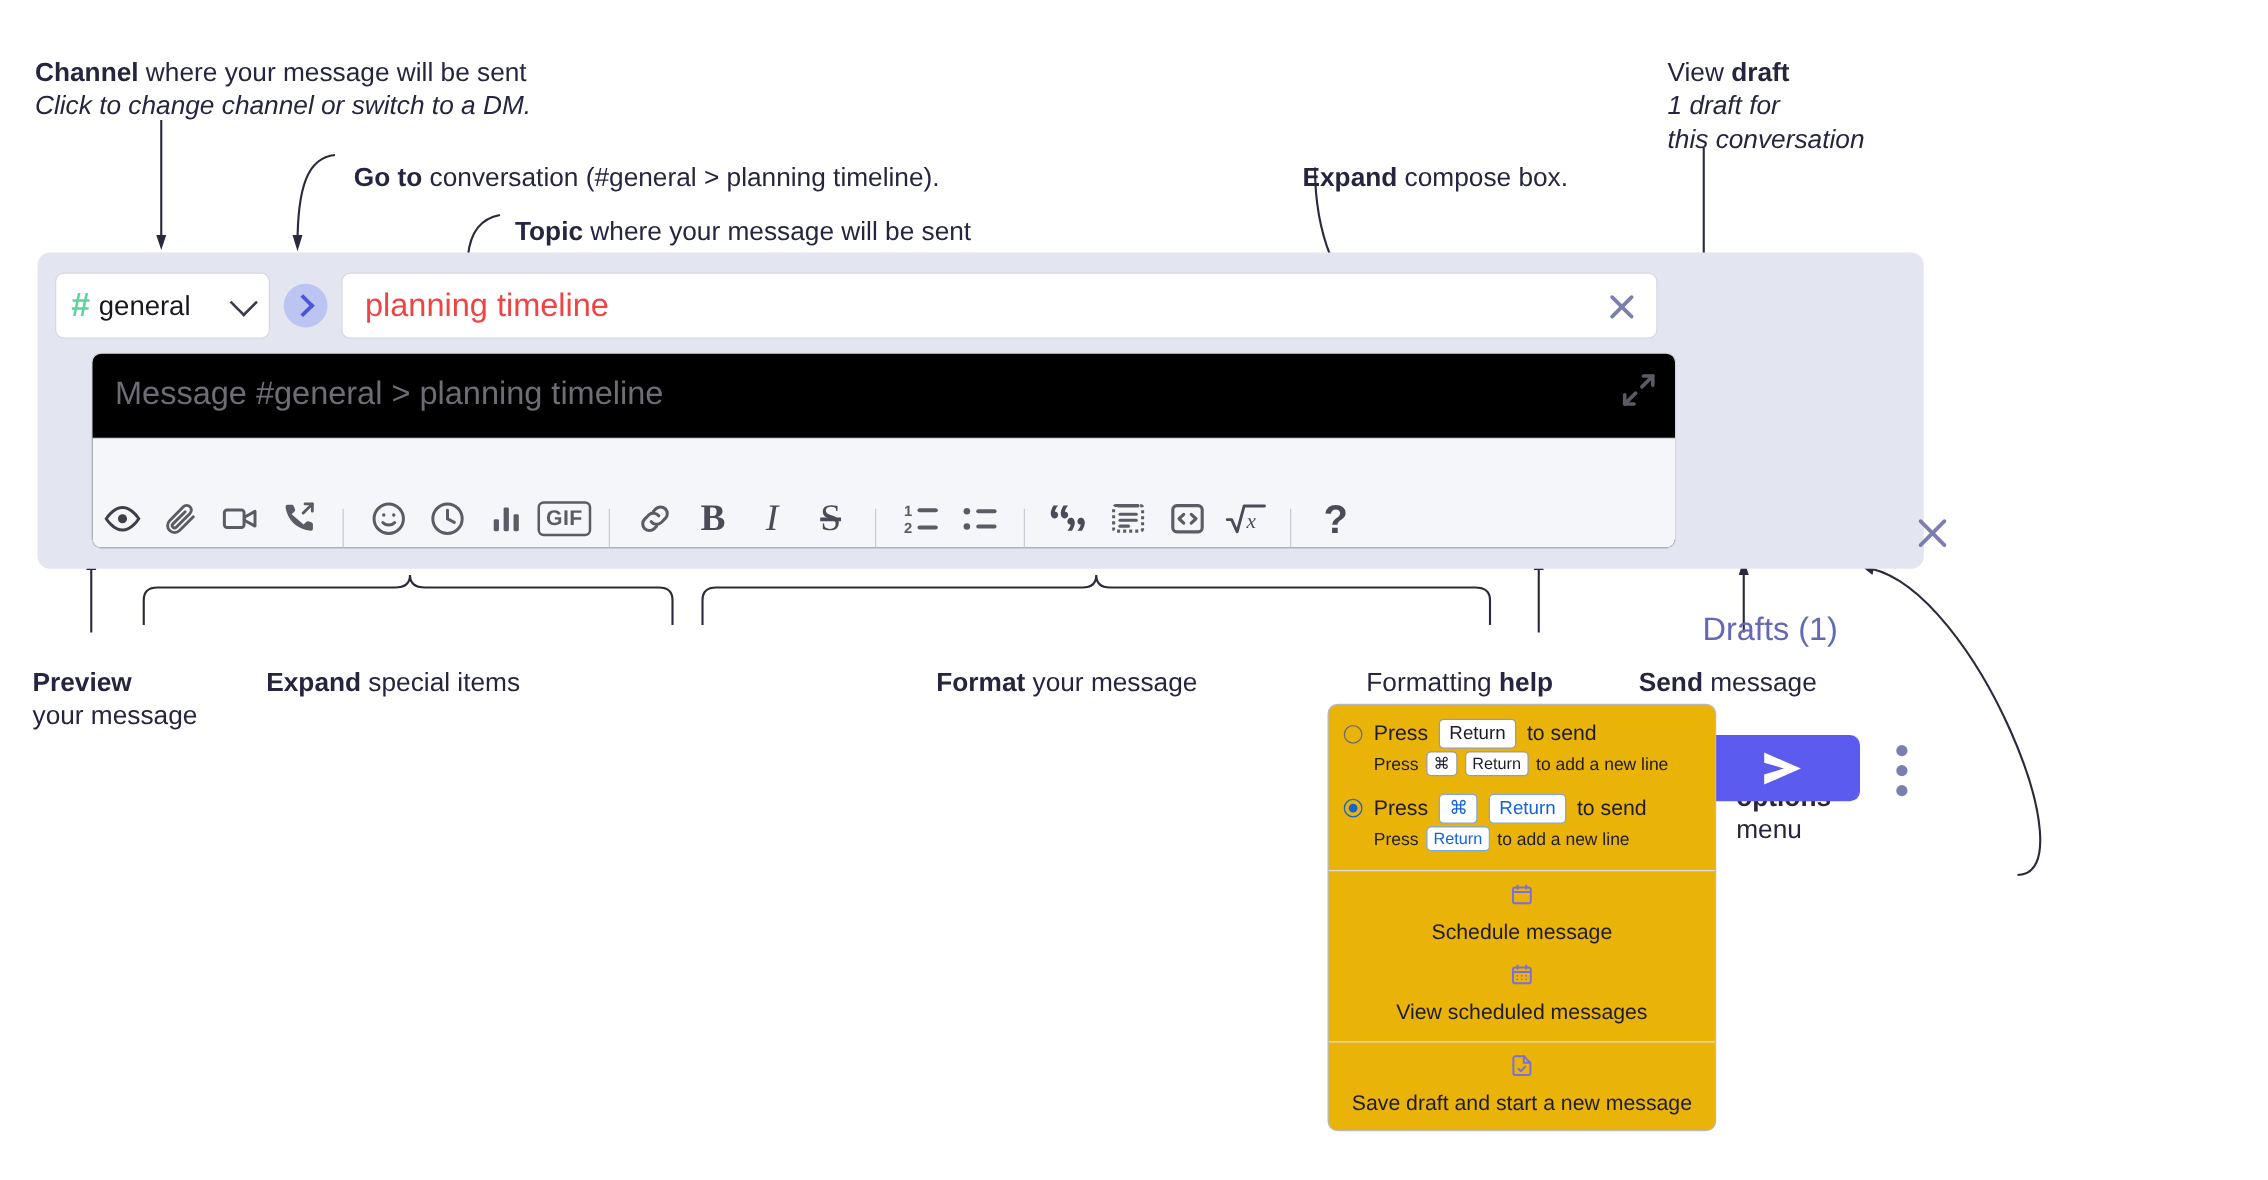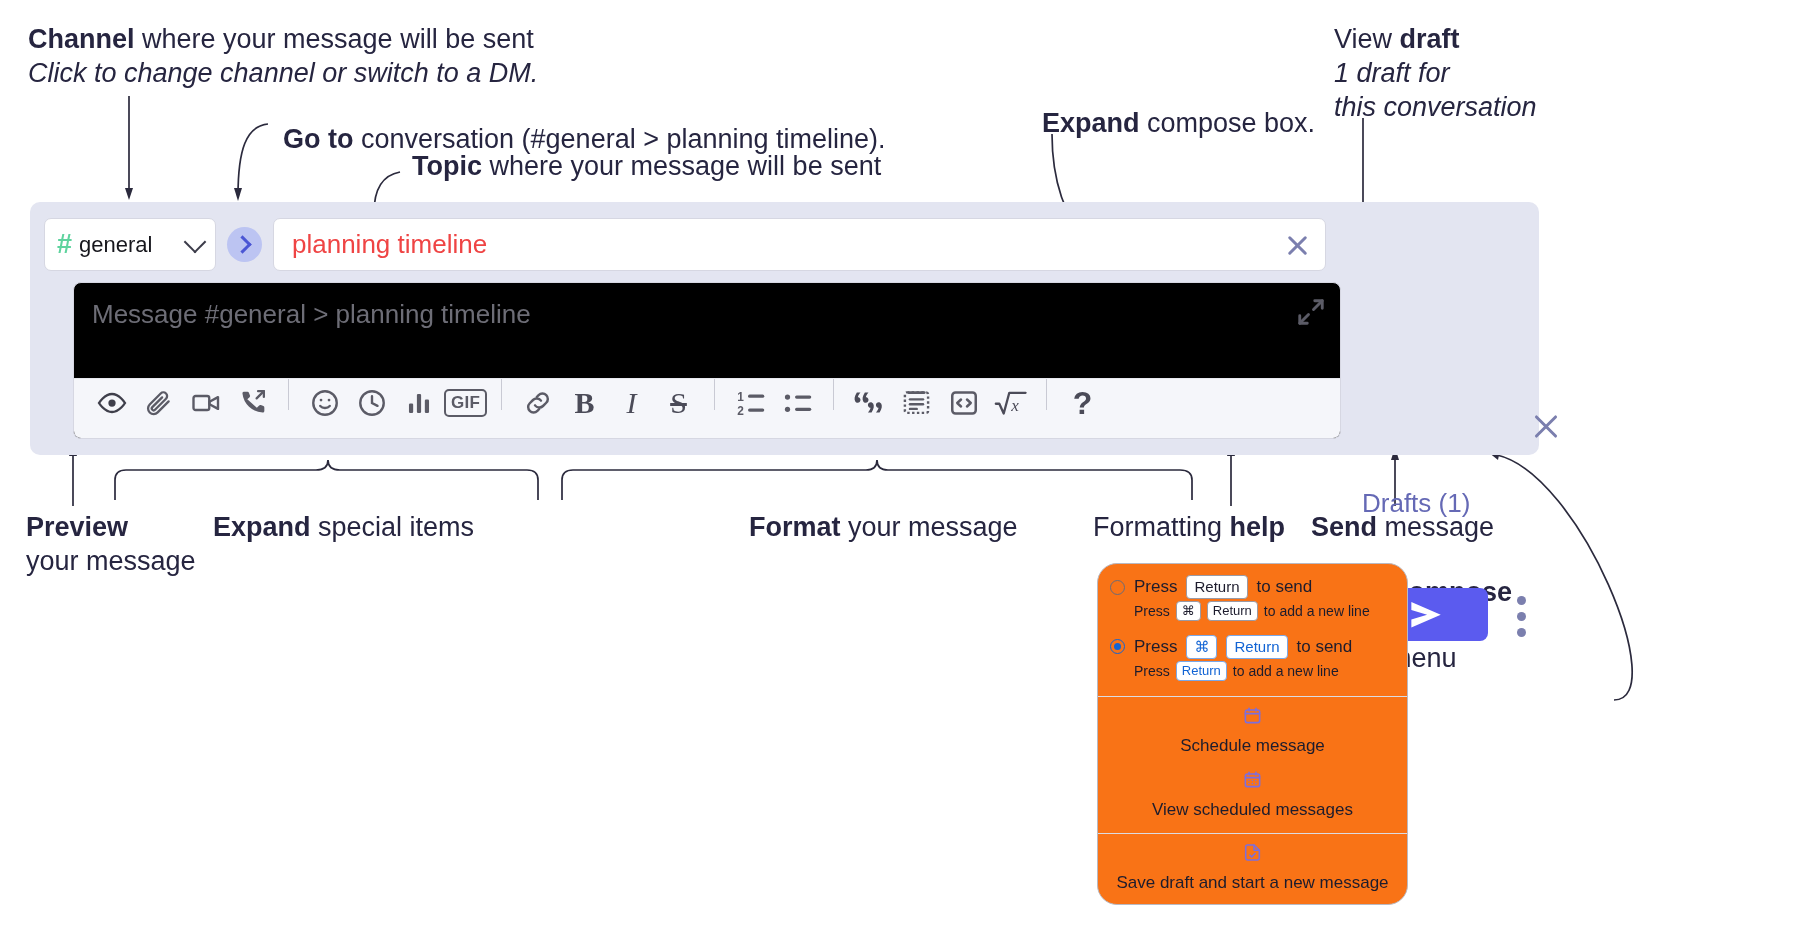--- a/index.html
+++ b/index.html
@@ -7,21 +7,21 @@
     width:1814px;height:944px;background:#ffffff;
     font-family:"Liberation Sans", sans-serif;
     color:#1d1c2d;overflow:hidden;position:relative;
   }
   .stage{position:absolute;inset:0;}
 
   
   .anno{position:absolute;color:#262540;line-height:1.26;}
   .anno b{font-weight:700;}
   .anno i{font-style:italic;}
-  .t30{font-size:27px;}
+  .t30{font-size:21px;margin-top:24px;}
 
   
   #compose-shell{
     position:absolute;left:30px;top:202px;width:1509px;height:253px;
     background:#e3e5f1;border-radius:10px;
   }
   
   #channel-row{position:absolute;left:14px;top:16px;height:53px;display:flex;align-items:center;}
   #channel-select{
     width:172px;height:53px;background:#fff;border:1px solid #d6d7e2;border-radius:7px;
@@ -50,23 +50,23 @@
 
   
   #msg-body{
     position:absolute;left:43px;top:80px;width:1268px;height:157px;
     background:#000000;border:1px solid #d6d7e2;border-radius:8px;box-sizing:border-box;
   }
   #msg-placeholder{position:absolute;left:18px;top:16px;font-size:26px;color:#6d6d76;}
   #expand-btn{position:absolute;right:14px;top:14px;width:30px;height:30px;cursor:pointer;}
 
   
-  #toolbar{position:absolute;left:0;bottom:0;right:0;height:60px;background:#f5f6fa;
-    border-top:1px solid #e7e8ef;border-radius:0 0 7px 7px;display:flex;align-items:flex-start;
-    padding-left:14px;box-sizing:border-box;}
+  #toolbar{position:absolute;left:0;bottom:0;right:0;height:88px;background:#f5f6fa;
+    border-top:1px solid #e7e8ef;border-radius:0 0 7px 7px;display:flex;align-items:flex-end;
+    box-sizing:border-box;}
   .tbtn{width:47px;height:47px;display:flex;align-items:center;justify-content:center;
     cursor:pointer;flex:0 0 auto;color:#5b5b66;}
   .tsep{width:1px;height:31px;background:#c9cad4;margin:0 12px;flex:0 0 auto;}
   .gifbox{border:2.4px solid #5b5b66;border-radius:5px;font-size:17px;font-weight:700;
     padding:2px 5px;letter-spacing:.3px;color:#5b5b66;}
   .qm{font-size:32px;font-weight:700;color:#4b4b58;line-height:1;}
 
   
   #send-btn{position:absolute;left:1332px;top:386px;width:126px;height:53px;background:#5b5bef;
     border-radius:8px;display:flex;align-items:center;justify-content:center;cursor:pointer;}
@@ -76,22 +76,22 @@
   #drafts-link{position:absolute;left:1332px;top:286px;font-size:26px;color:#6569b5;cursor:pointer;}
   #close-panel{position:absolute;left:1500px;top:208px;width:32px;height:32px;cursor:pointer;}
   #close-panel:before,#close-panel:after{content:"";position:absolute;left:1px;top:15px;width:30px;height:3px;
     background:#7b7fae;border-radius:2px;}
   #close-panel:before{transform:rotate(45deg);}
   #close-panel:after{transform:rotate(-45deg);}
 
   
   #options-menu{
     position:absolute;left:1062px;top:563px;width:311px;
-    background:#f97316;border:1px solid #b9b9c2;border-radius:20px;
-    font-size:15.5px;color:#1d1c2d;box-sizing:border-box;margin-left:35px;
+    background:#eab308;border:1px solid #b9b9c2;border-radius:8px;
+    font-size:15.5px;color:#1d1c2d;box-sizing:border-box;
   }
   .opt-row{display:flex;align-items:center;gap:9px;padding:6px 12px 2px 12px;font-size:17px;}
   .opt-sub{display:flex;align-items:center;gap:6px;padding:0 12px 8px 36px;font-size:14px;}
   .radio{width:15px;height:15px;border-radius:50%;border:1.6px solid #6b6b78;box-sizing:border-box;
     flex:0 0 auto;position:relative;cursor:pointer;}
   .radio.on{border-color:#1264d4;}
   .radio.on:after{content:"";position:absolute;left:3px;top:3px;width:7px;height:7px;border-radius:50%;
     background:#1264d4;}
   .key{border:1px solid #9a9aa5;border-radius:4px;padding:1px 7px;font-size:15px;background:#fff;
     color:#1d1c2d;display:inline-block;line-height:1.35;}
@@ -143,21 +143,21 @@
       <path d="M1614 700 C1672 700 1580 474 1497 455"></path>
       <path d="M1500 450 L1488 452 L1498 460 Z" fill="#2b2a3d" stroke="none"></path>
     </g>
   </svg>
 
   <div class="anno t30" style="left:28px;top:22px;">
     <div><b>Channel</b><span> where your message will be sent</span></div>
     <div><i>Click to change channel or switch to a DM.</i></div>
   </div>
 
-  <div class="anno t30" style="left:283px;top:122px;">
+  <div class="anno t30" style="left:283px;top:106px;">
     <b>Go to</b><span> conversation (#general &gt; planning timeline).</span>
   </div>
 
   <div class="anno t30" style="left:412px;top:149px;">
     <b>Topic</b><span> where your message will be sent</span>
   </div>
 
   <div class="anno t30" style="left:1042px;top:106px;">
     <b>Expand</b><span> compose box.</span>
   </div>

